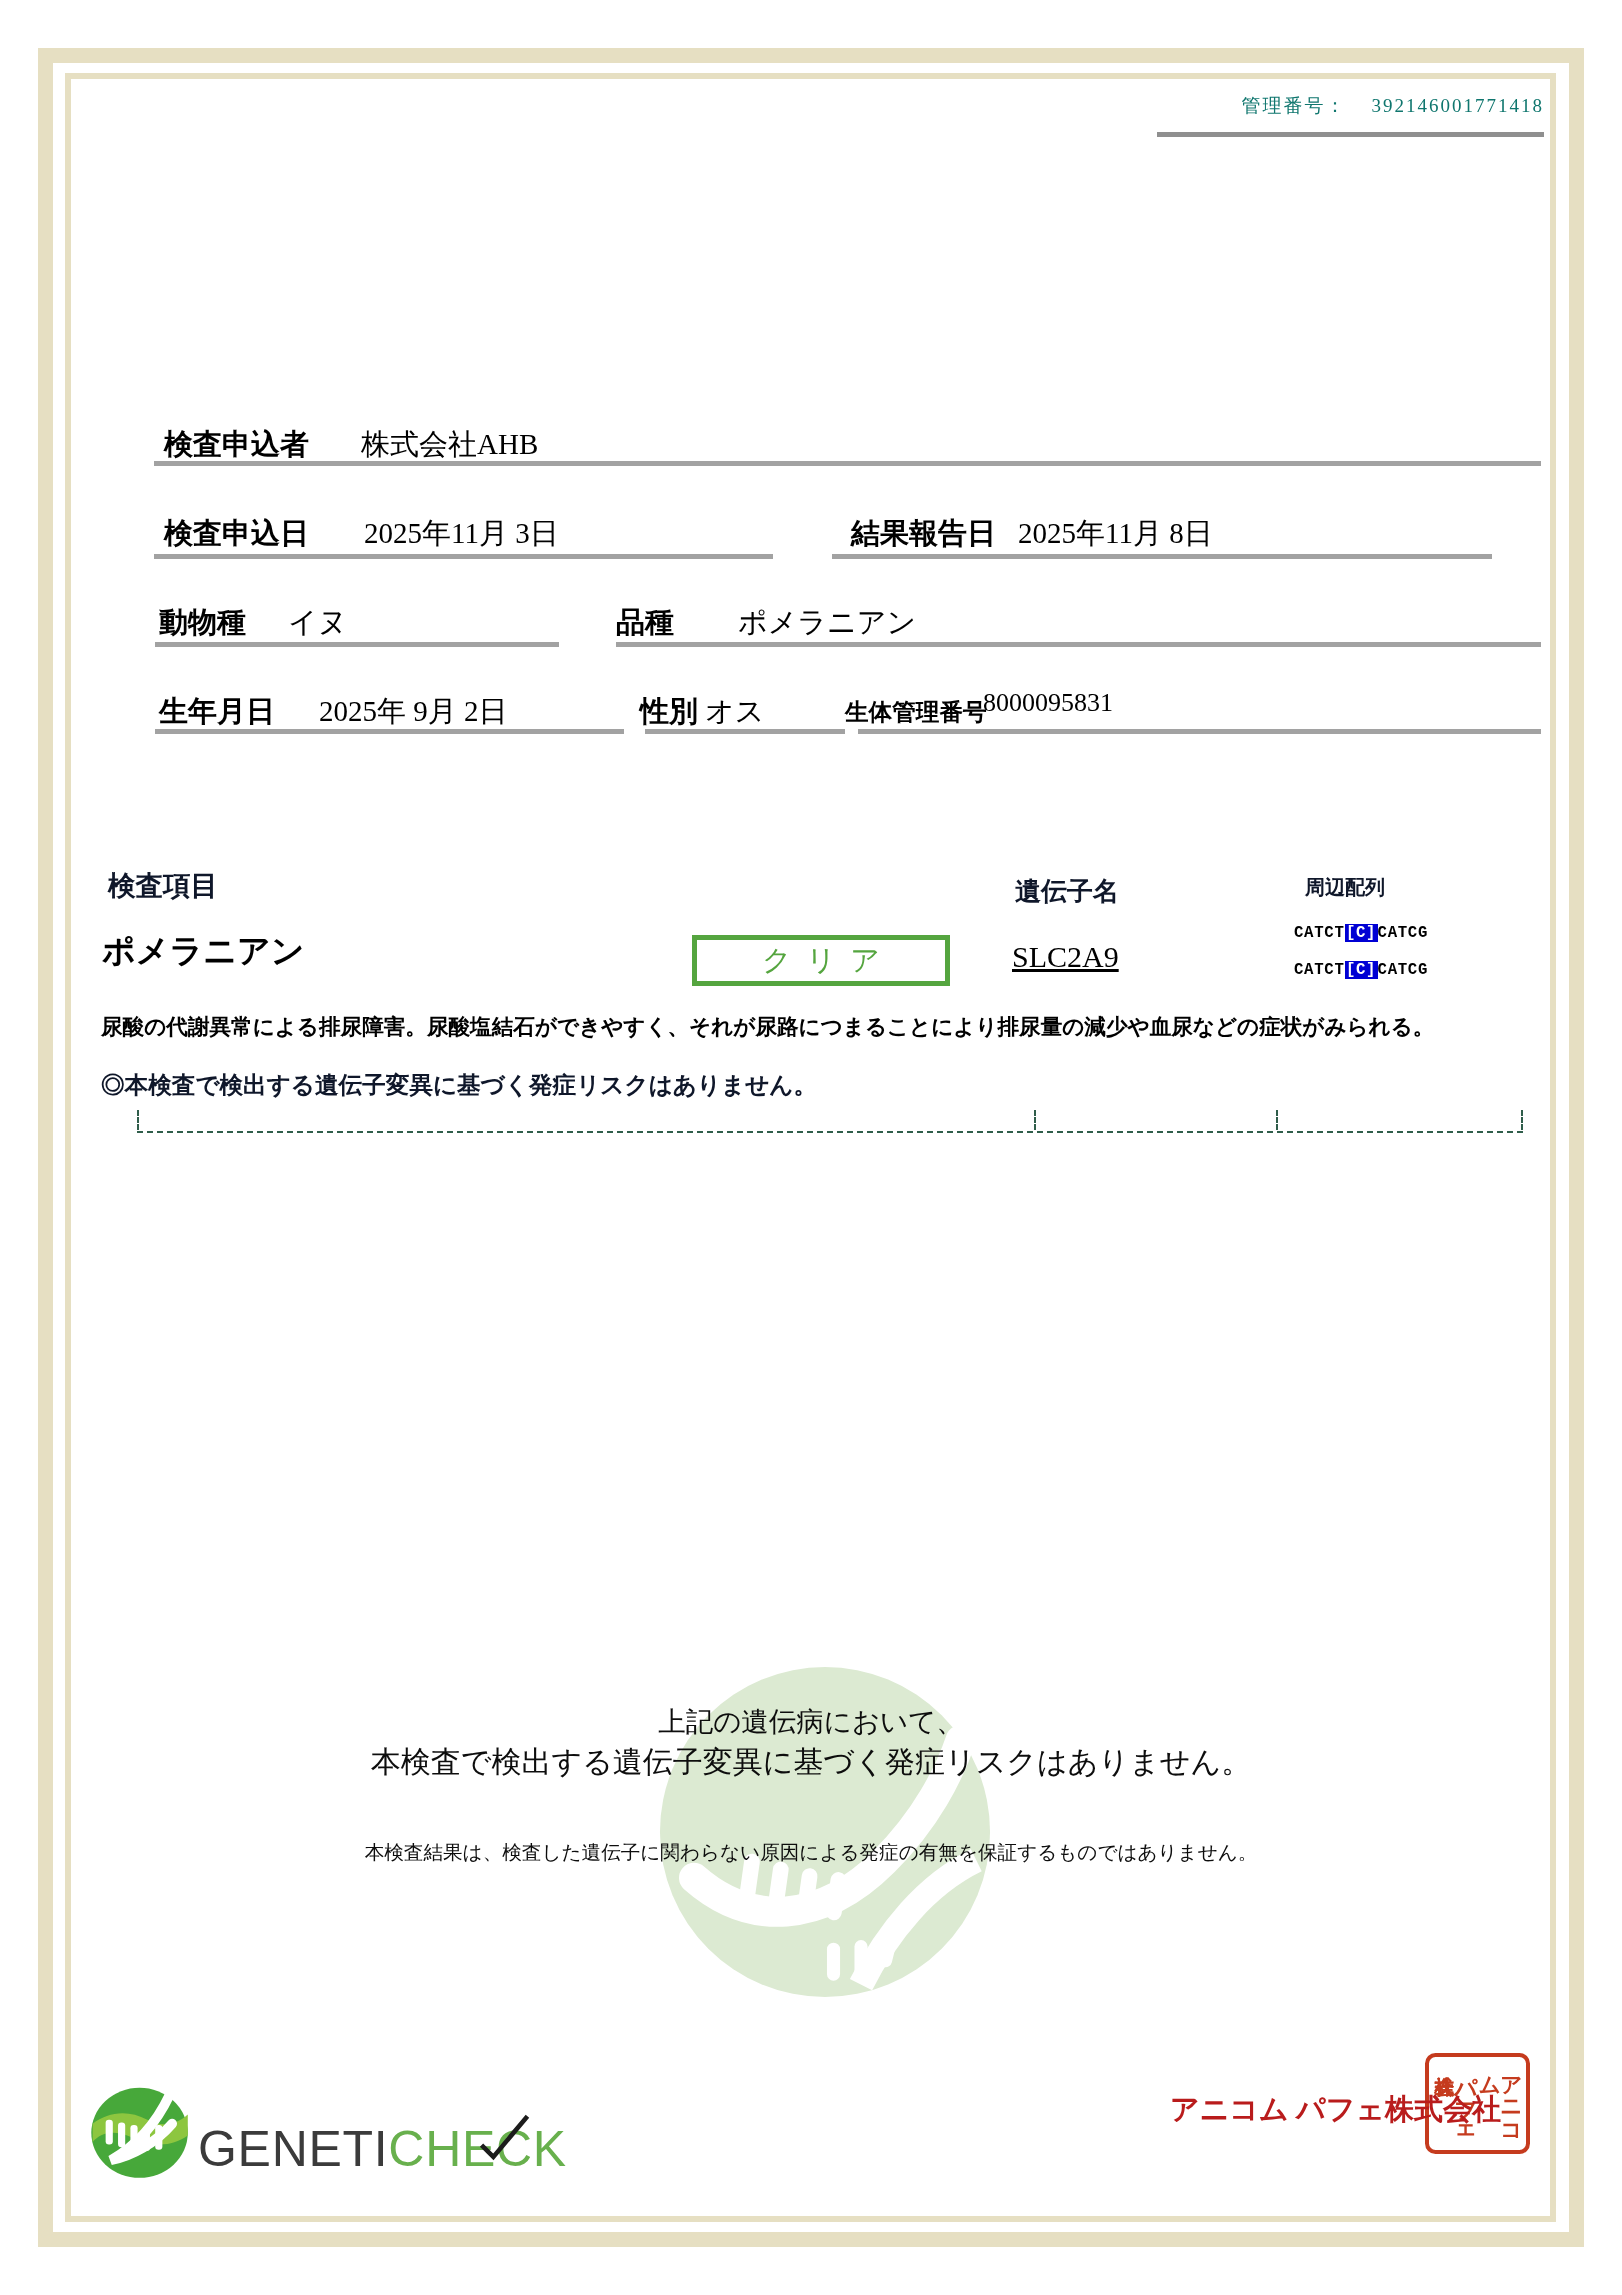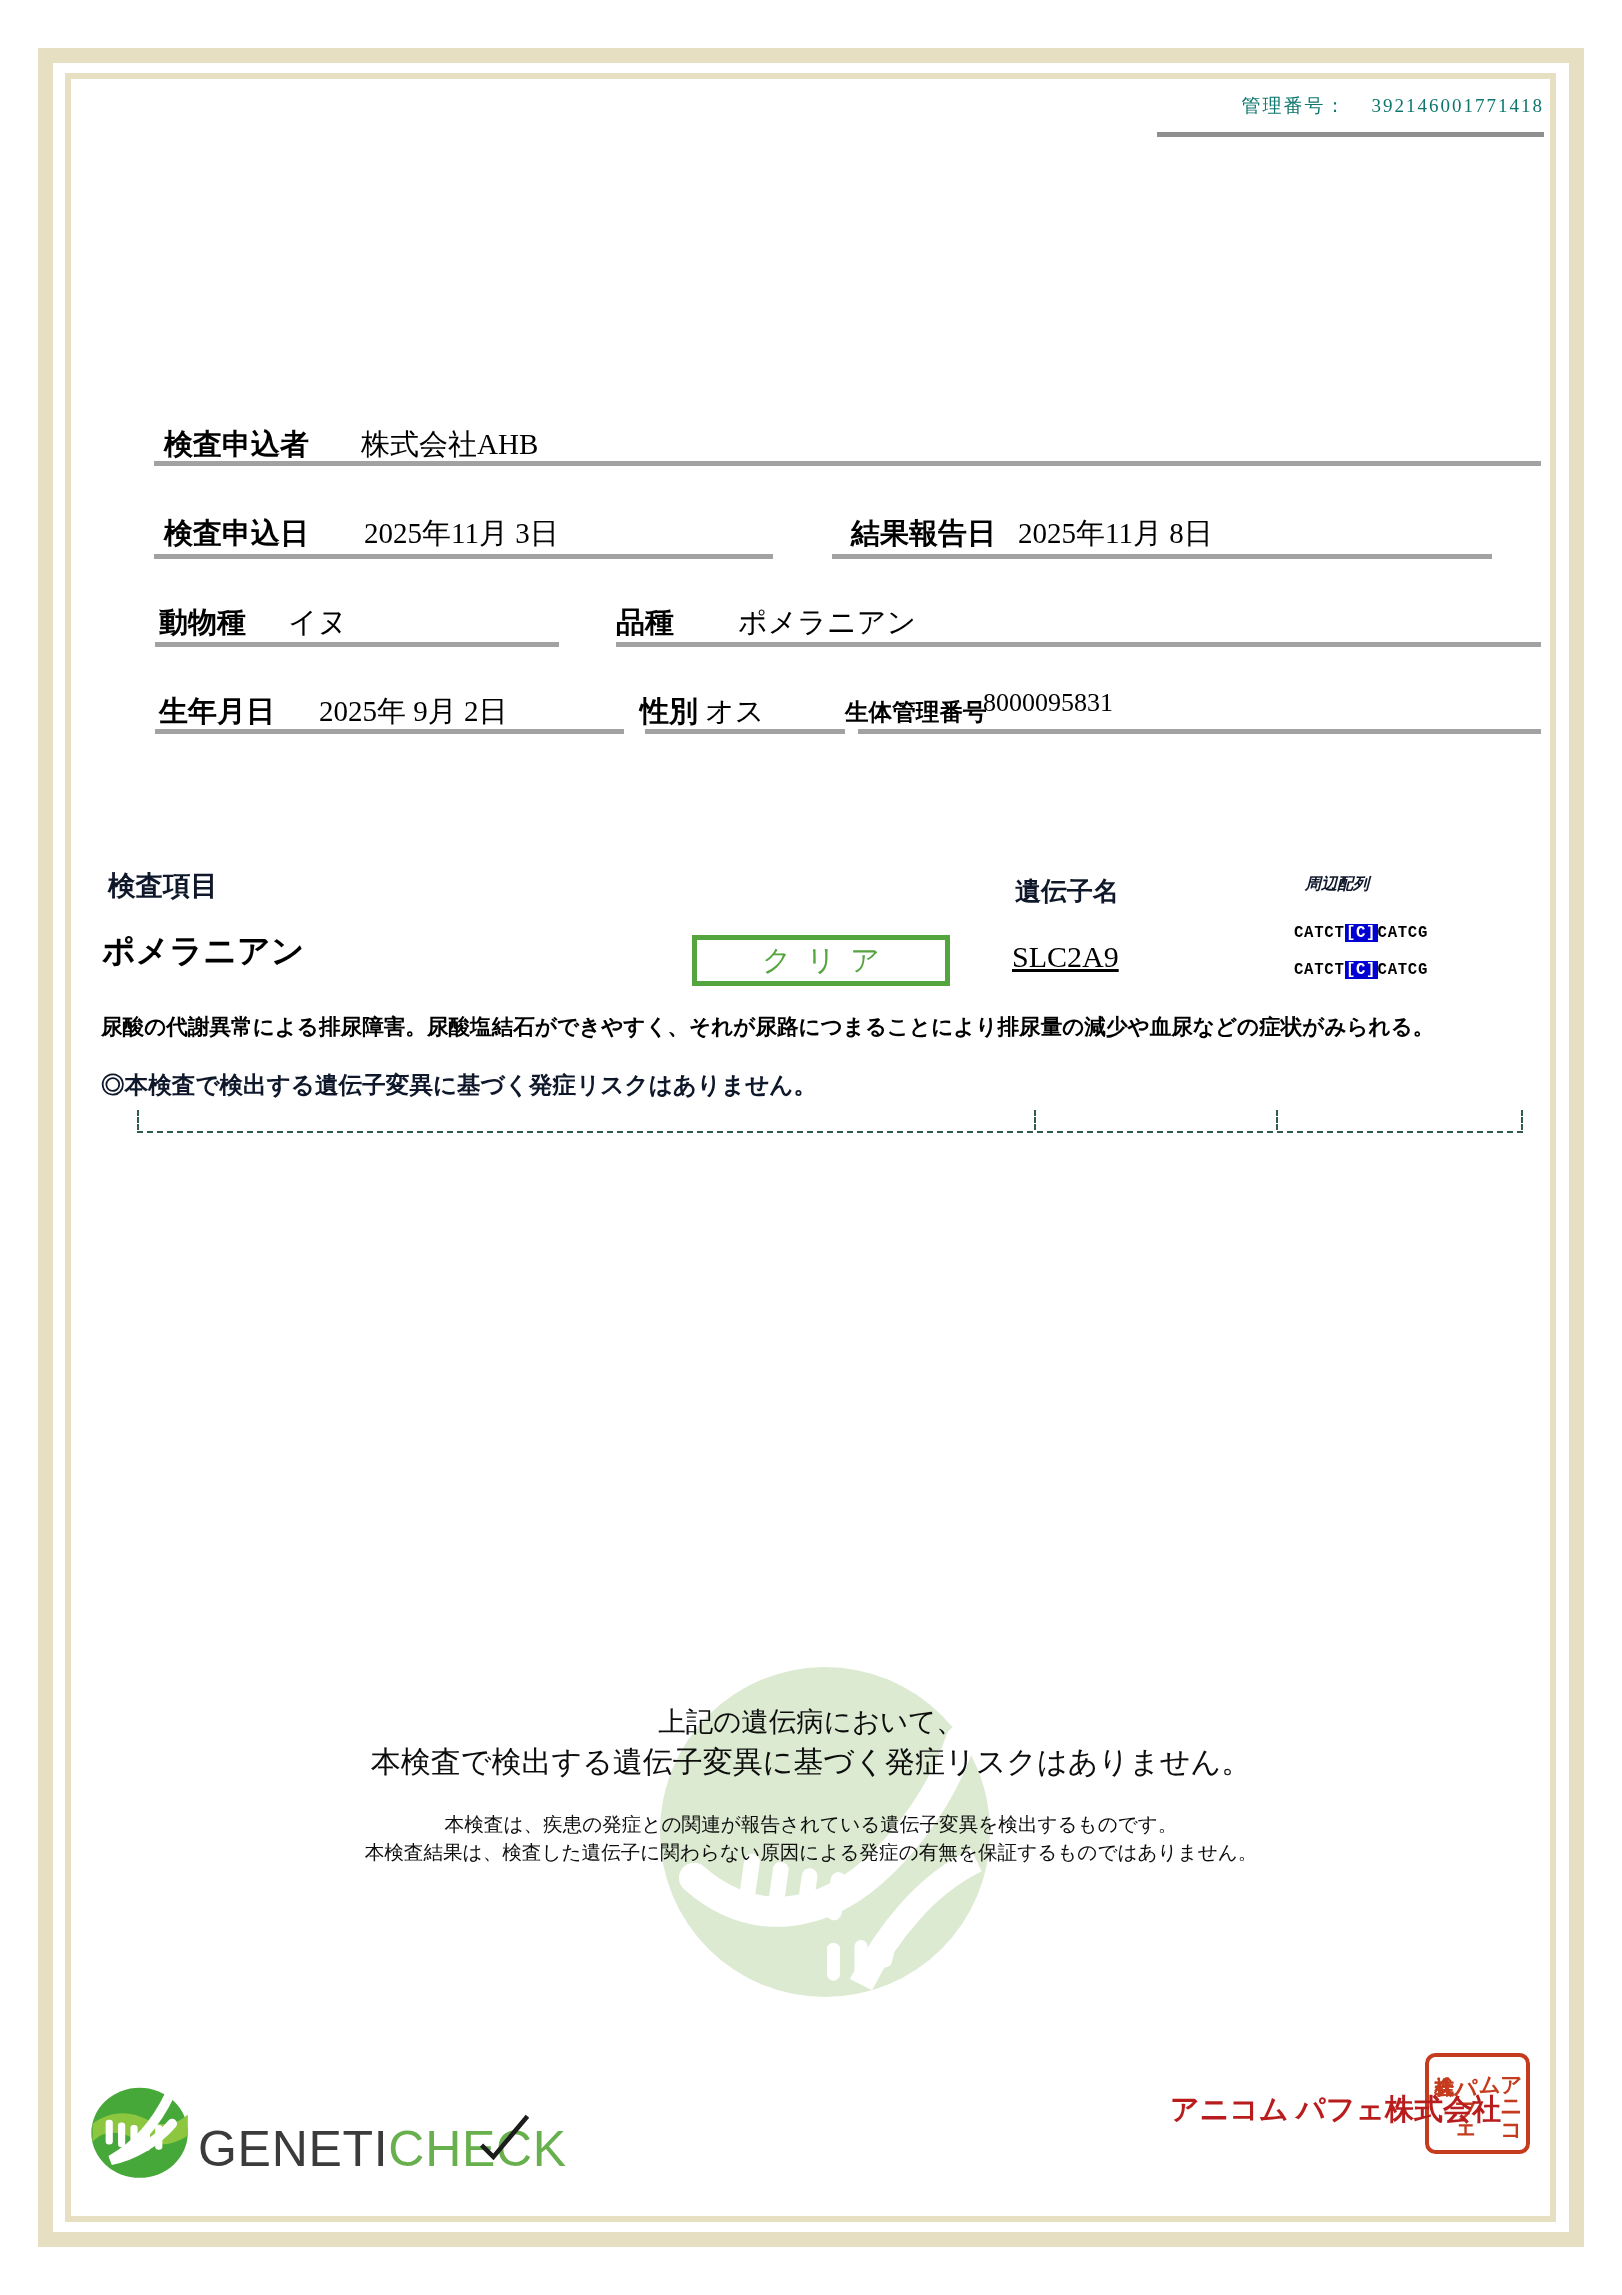--- a/index.html
+++ b/index.html
@@ -113,40 +113,39 @@
   <div class="abs bold green" style="left:108px;top:868px;font-size:27.5px;">検査項目</div>
   <div class="abs bold" style="left:102px;top:929px;font-size:33px;color:#000;">ポメラニアン</div>
 
   <div class="abs clear-box">
     <span>クリア</span>
   </div>
 
   <div class="abs bold green" style="left:1015px;top:874px;font-size:26px;">遺伝子名</div>
   <div class="abs" style="left:1012px;top:940px;font-size:30px;color:#000;text-decoration:underline;">SLC2A9</div>
 
-  <div class="abs bold green" style="left:1305px;top:874px;font-size:16px;font-style:italic;">周辺配列</div>
+  <div class="abs bold green" style="left:1305px;top:874px;font-size:20px;">周辺配列</div>
   <div class="abs seq mono nowrap" style="left:1294px;top:924px;">
     <span>CATCT</span><span class="variant">[C]</span><span>CATCG</span>
   </div>
   <div class="abs seq mono nowrap" style="left:1294px;top:961px;">
     <span>CATCT</span><span class="variant">[C]</span><span>CATCG</span>
   </div>
 
   <div class="abs bold nowrap" style="left:101px;top:1012px;font-size:21.6px;color:#000;">尿酸の代謝異常による排尿障害。尿酸塩結石ができやすく、それが尿路につまることにより排尿量の減少や血尿などの症状がみられる。</div>
   <div class="abs bold green nowrap" style="left:101px;top:1069px;font-size:23.6px;">◎本検査で検出する遺伝子変異に基づく発症リスクはありません。</div>
 
   <div class="abs dotv" style="left:137px;top:1110px;"></div>
   <div class="abs dotv" style="left:1034px;top:1110px;"></div>
   <div class="abs dotv" style="left:1276px;top:1110px;"></div>
   <div class="abs dotv" style="left:1521px;top:1110px;"></div>
   <div class="abs doth" style="left:137px;top:1131px;width:1386px;"></div>
 
   <div class="abs center-text sans" style="top:1704px;font-size:27.5px;z-index:2;">上記の遺伝病において、</div>
   <div class="abs center-text sans" style="top:1742px;font-size:30px;z-index:2;">本検査で検出する遺伝子変異に基づく発症リスクはありません。</div>
-  <div class="abs center-text sans" style="top:1811px;font-size:19.6px;z-index:2;">本検査は、疾患の発症との関連が報告されている遺伝子変異を検出するものです。</div>
   <div class="abs center-text sans" style="top:1839px;font-size:19.6px;z-index:2;">本検査結果は、検査した遺伝子に関わらない原因による発症の有無を保証するものではありません。</div>
 
   <svg class="abs" style="left:90px;top:2087px;" width="103" height="93" viewBox="0 0 158 142">
     <ellipse cx="76" cy="70" rx="74" ry="69" fill="#47a83a"></ellipse>
     <path d="M4 56 C28 38 58 34 88 50 C112 62 132 58 150 42 L150 74 C122 94 92 90 62 76 C38 66 18 68 4 84 Z" fill="#8dc63f"></path>
     <g fill="#ffffff">
       <rect x="24" y="50" width="11" height="38" rx="5"></rect>
       <rect x="43" y="54" width="11" height="38" rx="5"></rect>
       <rect x="62" y="58" width="11" height="38" rx="5"></rect>
       <rect x="81" y="60" width="11" height="38" rx="5"></rect>

